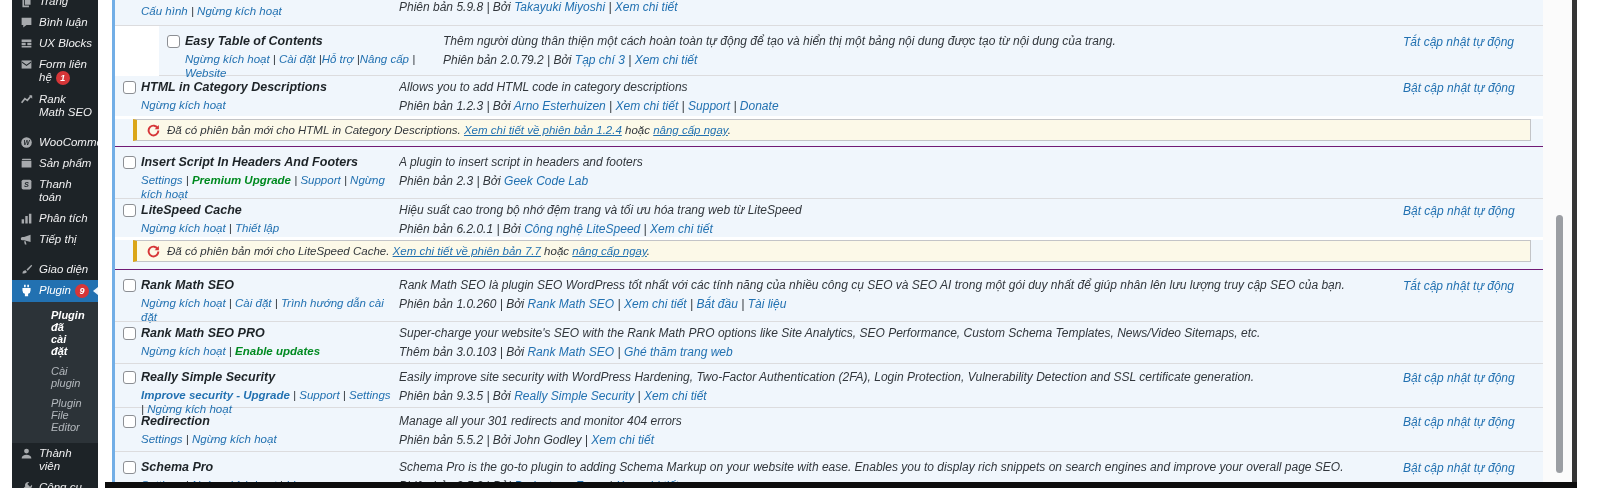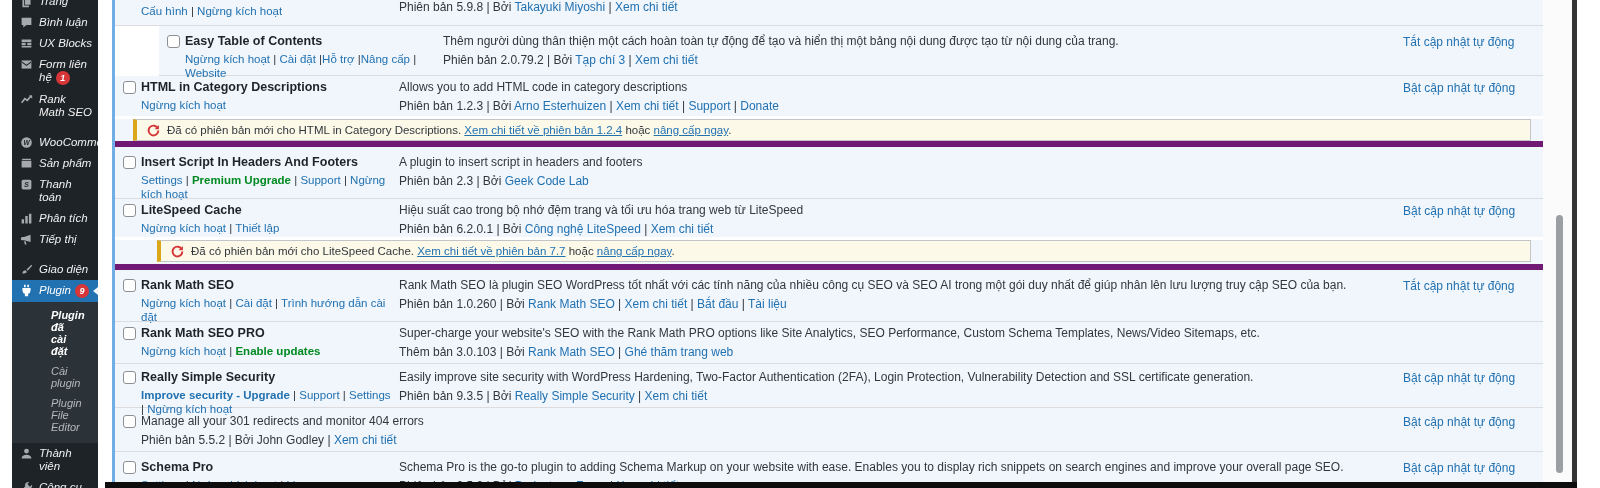--- a/index.html
+++ b/index.html
@@ -17,41 +17,41 @@
   .sb-item.active .ic{color:#fff;}
   .sb-item.active .notch{position:absolute;right:0;top:50%;margin-top:-4px;width:0;height:0;
       border-top:4px solid transparent;border-bottom:4px solid transparent;border-right:5px solid #f0f6fc;}
   .sb-gap{height:9px;}
   .badge{display:inline-block;margin-left:4px;background:#d63638;color:#fff;border-radius:9px;
          min-width:14px;height:14px;line-height:14px;font-size:9px;text-align:center;padding:0 3px;font-weight:bold;}
   .submenu{background:#2c3338;padding:3px 12px 6px;}
   .submenu .sm-item{padding:4px 4px 4px 27px;font-size:11px;color:#b4b9be;cursor:pointer;}
   .submenu .sm-item.current{color:#fff;font-weight:bold;}
   
-  .content{position:absolute;left:105px;top:0;width:1438px;height:488px;background:#fff;}
+  .content{position:absolute;left:105px;top:0;width:1438px;height:488px;background:#fff;font-style:italic;}
   .ptable{margin-left:7px;border-left:3px solid #72aee6;}
   .prow{display:flex;background:#f0f6fc;}
   .prow.bordered{border-bottom:1px solid #dcdcde;}
   .cb-col{width:26px;flex:0 0 26px;padding:8px 0 0 8px;}
   .cbx{width:13px;height:13px;border:1px solid #8c8f94;border-radius:3px;background:#fff;}
   .name-col{width:258px;flex:0 0 258px;padding-right:8px;}
   .pname{font-size:12.5px;font-weight:bold;color:#1d2327;line-height:15px;}
   .pactions{font-size:11.5px;line-height:14px;margin-top:3px;color:#50575e;}
   .desc-col{flex:1 1 auto;padding-right:10px;}
   .pdesc{font-size:12px;color:#32373c;line-height:15px;white-space:nowrap;overflow:hidden;}
   .pmeta{font-size:12px;color:#32373c;line-height:14px;margin-top:4px;}
   .auto-col{width:140px;flex:0 0 140px;font-size:12px;line-height:15px;}
   .auto-col .s-link{cursor:pointer;}
   .s-link{color:#2271b1;cursor:pointer;}
   .s-green{color:#008a20;font-weight:bold;cursor:pointer;}
   .s-bold{color:#2271b1;font-weight:bold;cursor:pointer;}
   .s-ulink{color:#2271b1;text-decoration:underline;cursor:pointer;}
   .s-plain{color:#32373c;}
   
-  .nrow{background:#f0f6fc;border-bottom:6px solid #701a75;}
+  .nrow{background:#f0f6fc;border-bottom:1px solid #701a75;}
   .nbox{margin:3px 12px 0 18px;height:22px;background:#fcf9e8;border:1px solid #c3c4c7;
         border-left:4px solid #dba617;display:flex;align-items:center;gap:7px;padding:0 10px;
         font-size:11.5px;color:#1d2327;}
   .nbox .uic{width:13px;height:13px;flex:0 0 13px;}
   .nbox .uic svg{width:13px;height:13px;display:block;}
   
   .right-gutter{position:absolute;left:1543px;top:0;width:29px;height:488px;background:#fbfbfb;}
   .scrollbar{position:absolute;left:1556px;top:215px;width:7px;height:258px;background:#9b9ea3;border-radius:4px;cursor:pointer;}
   .right-frame{position:absolute;left:1572px;top:0;width:5px;height:488px;background:#353535;}
   .bottom-bar{position:absolute;left:105px;top:482px;width:1472px;height:6px;background:#0d0d0d;}
@@ -288,21 +288,21 @@
           <div class="name-col" style="padding-top: 4px;">
             <div class="pname">LiteSpeed Cache</div>
             <div class="pactions"><span class="s-link">Ngừng kích hoạt</span><span class="s-plain"> | </span><span class="s-link">Thiết lập</span></div>
           </div>
           <div class="desc-col" style="padding-top: 4px;">
             <div class="pdesc">Hiệu suất cao trong bộ nhớ đệm trang và tối ưu hóa trang web từ LiteSpeed</div>
             <div class="pmeta"><span class="s-plain">Phiên bản 6.2.0.1 | Bởi </span><span class="s-link">Công nghệ LiteSpeed</span><span class="s-plain"> | </span><span class="s-link">Xem chi tiết</span></div>
           </div>
           <div class="auto-col" style="padding-top: 5px;"><span class="s-link">Bật cập nhật tự động</span></div>
         </div>
-        <div class="nrow" style="height: 30px; padding-left: 24px;">
+        <div class="nrow" style="height: 30px;">
           <div class="nbox">
             <span class="uic">
               <svg viewBox="0 0 16 16">
                 <path fill="none" stroke="#d63638" stroke-width="2.4" d="M13.4 5.4A6 6 0 1014 8"></path>
                 <path fill="#d63638" d="M14.6 1.2v5.2H9.4z"></path>
               </svg>
             </span>
             <span><span class="s-plain">Đã có phiên bản mới cho LiteSpeed Cache. </span><span class="s-ulink">Xem chi tiết về phiên bản 7.7</span><span class="s-plain"> hoặc </span><span class="s-ulink">nâng cấp ngay</span><span class="s-plain">.</span></span>
           </div>
         </div>
@@ -344,20 +344,24 @@
           </div>
           <div class="desc-col" style="padding-top: 6px;">
             <div class="pdesc">Easily improve site security with WordPress Hardening, Two-Factor Authentication (2FA), Login Protection, Vulnerability Detection and SSL certificate generation.</div>
             <div class="pmeta"><span class="s-plain">Phiên bản 9.3.5 | Bởi </span><span class="s-link">Really Simple Security</span><span class="s-plain"> | </span><span class="s-link">Xem chi tiết</span></div>
           </div>
           <div class="auto-col" style="padding-top: 7px;"><span class="s-link">Bật cập nhật tự động</span></div>
         </div>
         <div class="prow bordered" style="height: 44px;">
           <div class="cb-col" style="padding-top: 7px;">
             <div class="cbx"></div>
+          </div>
+          <div class="name-col" style="padding-top: 6px;">
+            <div class="pname">Redirection</div>
+            <div class="pactions"><span class="s-link">Settings</span><span class="s-plain"> | </span><span class="s-link">Ngừng kích hoạt</span></div>
           </div>
           <div class="desc-col" style="padding-top: 6px;">
             <div class="pdesc">Manage all your 301 redirects and monitor 404 errors</div>
             <div class="pmeta"><span class="s-plain">Phiên bản 5.5.2 | Bởi John Godley | </span><span class="s-link">Xem chi tiết</span></div>
           </div>
           <div class="auto-col" style="padding-top: 7px;"><span class="s-link">Bật cập nhật tự động</span></div>
         </div>
         <div class="prow bordered" style="height: 48px;">
           <div class="cb-col" style="padding-top: 9px;">
             <div class="cbx"></div>

